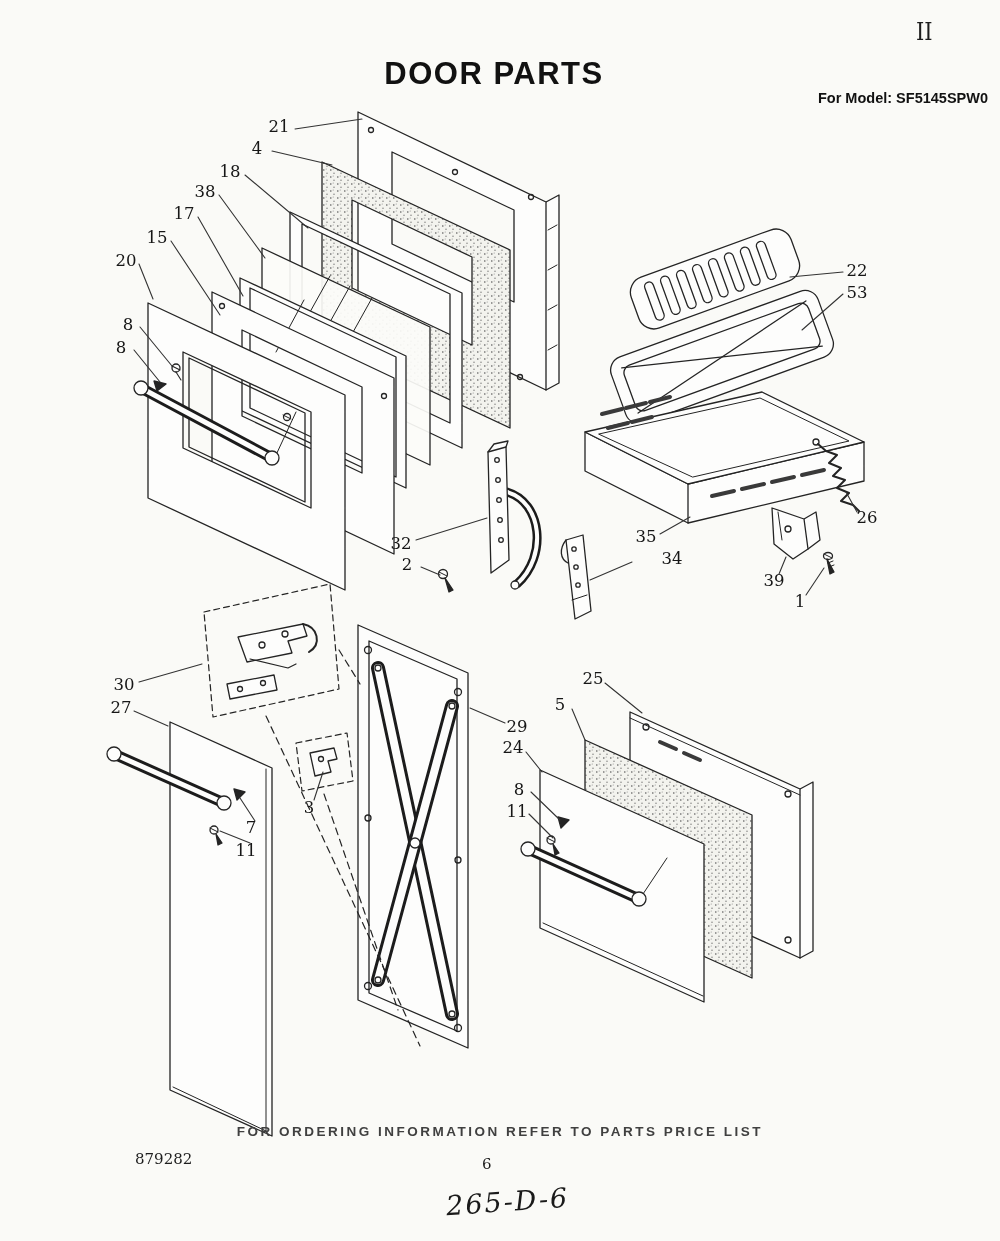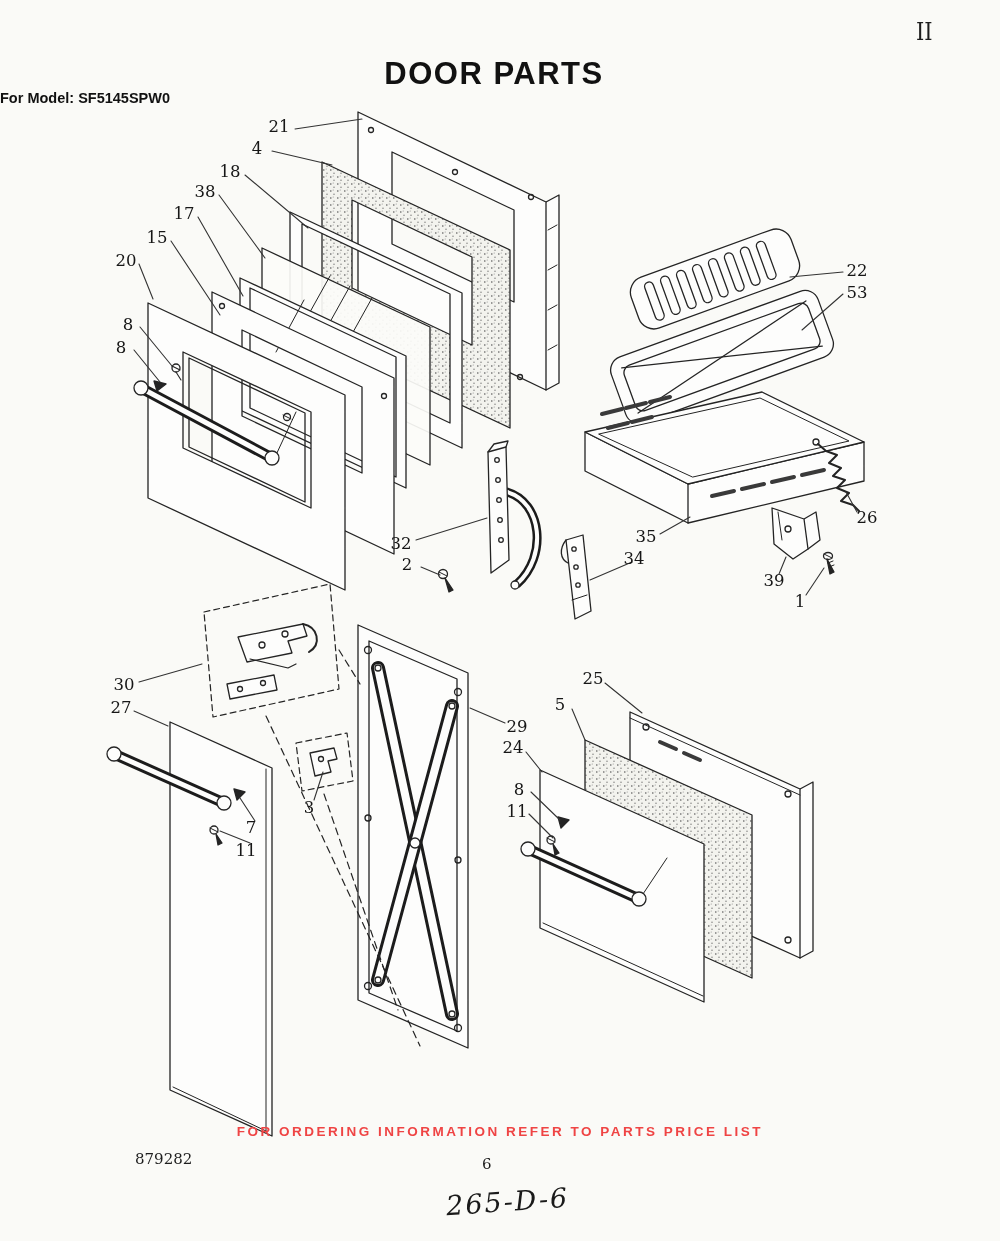--- a/index.html
+++ b/index.html
@@ -11,26 +11,26 @@
   svg.diagram{position:absolute;left:0;top:0;}
   .callout{
     position:absolute;transform:translate(-50%,-50%);
     font:16.5px/1 "DejaVu Serif",serif;color:#161616;white-space:nowrap;
   }
   .title{
     position:absolute;left:0;right:12px;top:56px;text-align:center;
     font-weight:bold;font-size:31px;letter-spacing:1.5px;color:#111;
   }
   .subtitle{
-    position:absolute;left:0;right:12px;top:90px;text-align:left;
+    position:absolute;left:0;right:12px;top:90px;text-align:right;
     font-weight:bold;font-size:14.5px;color:#111;
   }
   .footer-note{
     position:absolute;left:0;right:0;top:1124px;text-align:center;
-    font-weight:bold;font-size:13.5px;letter-spacing:2.5px;color:#ef4444;
+    font-weight:bold;font-size:13.5px;letter-spacing:2.5px;color:#404040;
   }
   .doc-number{position:absolute;left:100px;top:1150px;font:15px "DejaVu Serif",serif;margin-left:35px;}
   .page-number{position:absolute;left:482px;top:1155px;font:15px "DejaVu Serif",serif;}
   .plate-code{
     position:absolute;left:446px;top:1186px;
     font-family:"DejaVu Serif",serif;font-style:italic;
     font-size:27px;letter-spacing:2px;transform:rotate(-4deg);color:#1a1a1a;
   }
   .corner-mark{position:absolute;left:916px;top:20px;font:21px "DejaVu Serif",serif;transform:scaleY(1.15);}
 </style>
@@ -332,21 +332,21 @@
 <div class="callout" style="left:205px;top:192px">38</div>
 <div class="callout" style="left:184px;top:214px">17</div>
 <div class="callout" style="left:157px;top:238px">15</div>
 <div class="callout" style="left:126px;top:261px">20</div>
 <div class="callout" style="left:128px;top:325px">8</div>
 <div class="callout" style="left:121px;top:348px">8</div>
 <div class="callout" style="left:857px;top:271px">22</div>
 <div class="callout" style="left:857px;top:293px">53</div>
 <div class="callout" style="left:867px;top:518px">26</div>
 <div class="callout" style="left:646px;top:537px">35</div>
-<div class="callout" style="left:634px;top:559px">34</div>
+<div class="callout" style="left:672px;top:559px">34</div>
 <div class="callout" style="left:774px;top:581px">39</div>
 <div class="callout" style="left:800px;top:602px">1</div>
 <div class="callout" style="left:401px;top:544px">32</div>
 <div class="callout" style="left:407px;top:565px">2</div>
 <div class="callout" style="left:124px;top:685px">30</div>
 <div class="callout" style="left:121px;top:708px">27</div>
 <div class="callout" style="left:593px;top:679px">25</div>
 <div class="callout" style="left:560px;top:705px">5</div>
 <div class="callout" style="left:517px;top:727px">29</div>
 <div class="callout" style="left:513px;top:748px">24</div>

